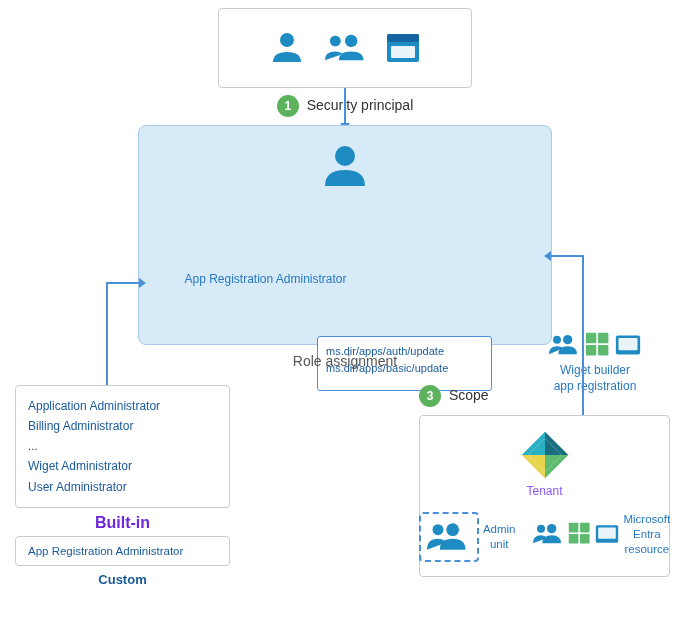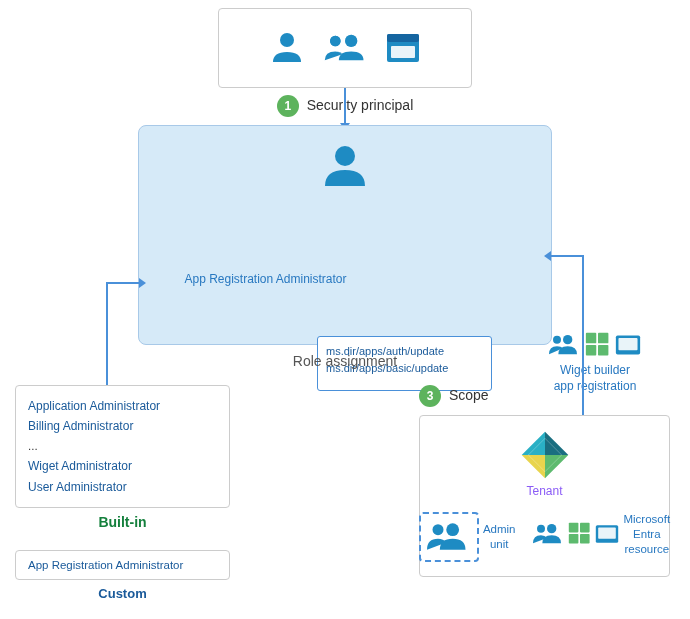--- a/index.html
+++ b/index.html
@@ -155,23 +155,23 @@
     }
 
     .role-def-inner .dots {
       color: #333;
       font-size: 11.5px;
     }
 
     .role-def-sublabel {
       text-align: center;
       font-weight: bold;
-      font-size: 14px;
-      color: #15803d;
-      margin-bottom: 20px;
+      font-size: 16px;
+      color: #6d28d9;
+      margin-bottom: 4px;
     }
 
     .custom-box {
       border: 1.5px solid #ccc;
       border-radius: 4px;
       background: #fff;
       padding: 8px 12px;
       margin-bottom: 6px;
     }
 

